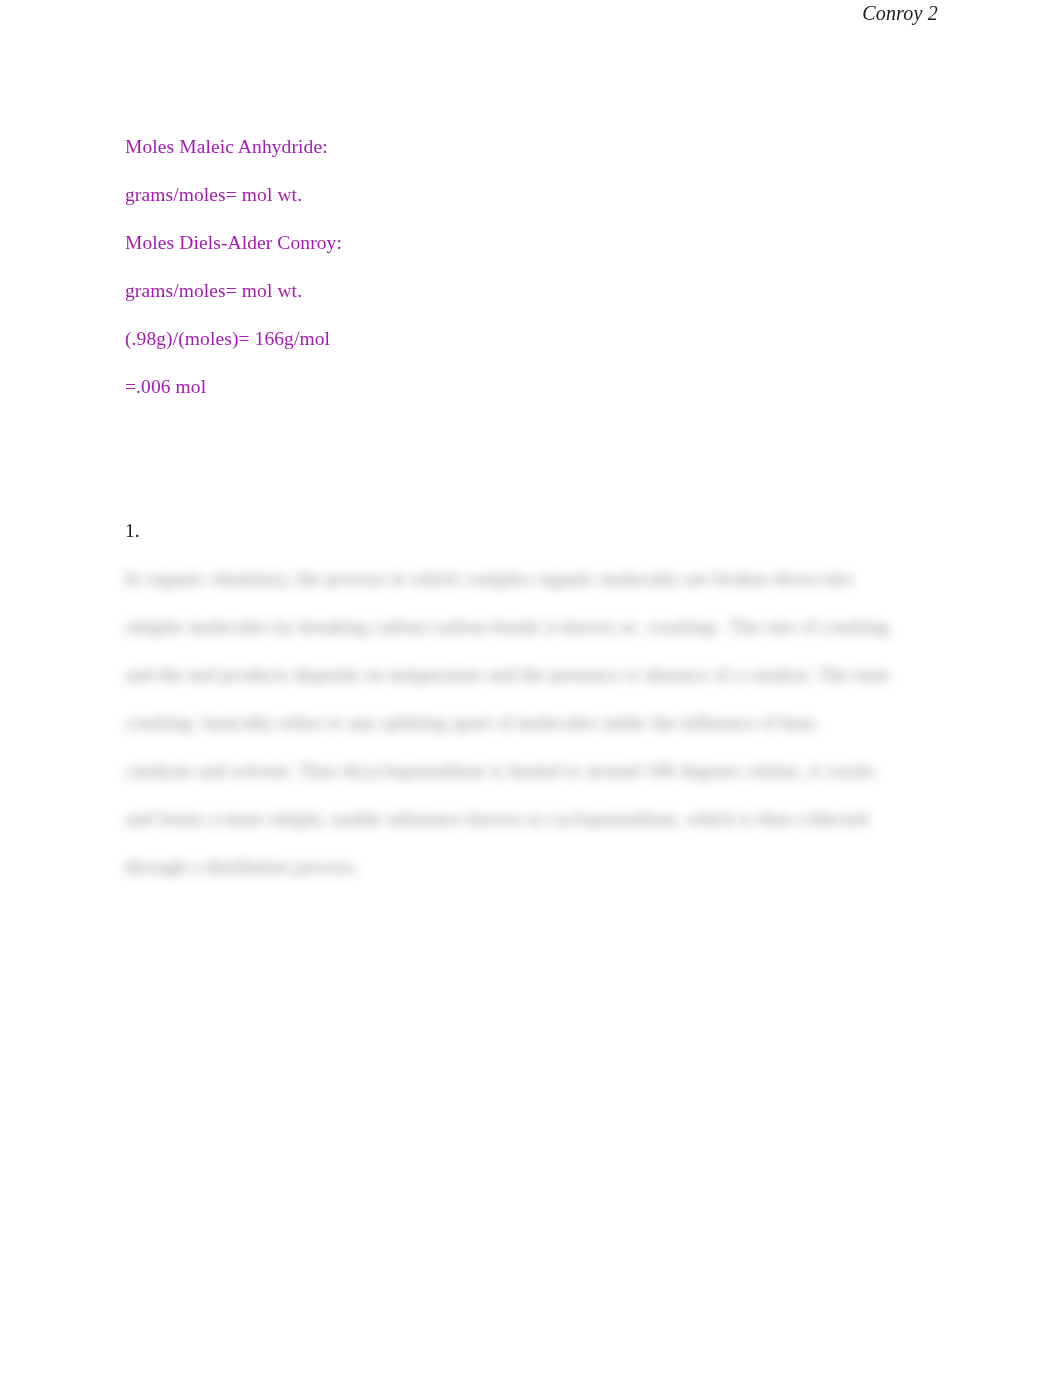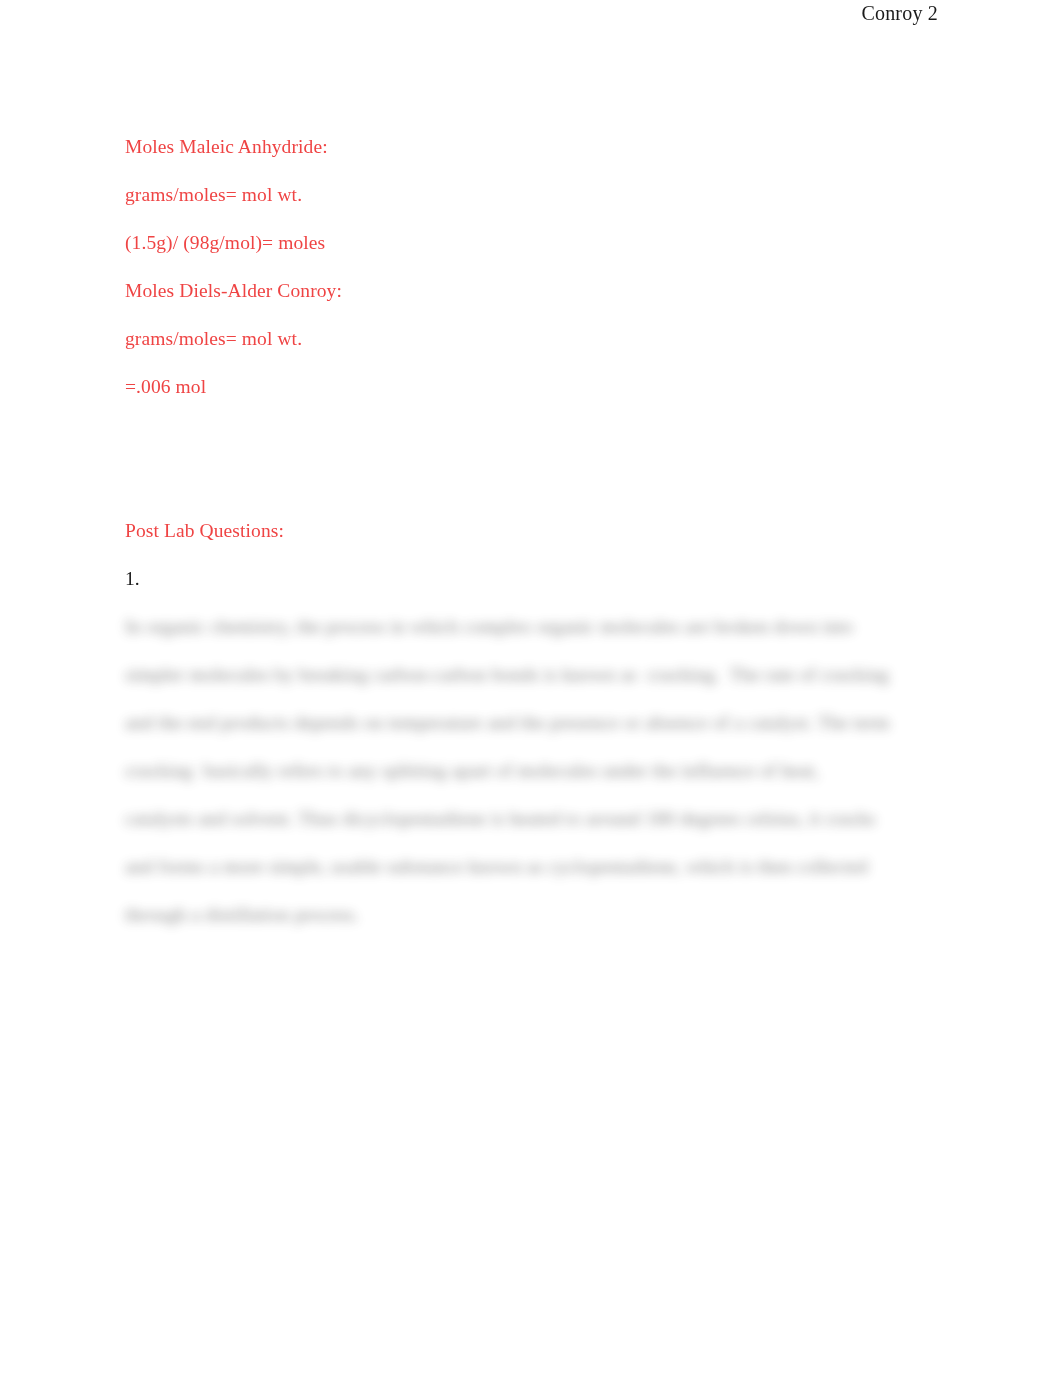--- a/index.html
+++ b/index.html
@@ -26,36 +26,37 @@
   .doc-header {
     position: absolute;
     top: 0px;
     left: 0;
     width: 938px;
     text-align: right;
     font-size: 20px;
     line-height: 26px;
     color: #1a1a1a;
     letter-spacing: 0.2px;
+    font-style: italic;
   }
 
   
   .body-col {
     position: absolute;
     left: 125px;
     top: 123px;
     width: 815px;
   }
 
   .tline {
     font-size: 19.5px;
     line-height: 48px;
     height: 48px;
     white-space: pre;
-    color: #ef4444;
+    color: #a21caf;
     letter-spacing: 0.1px;
   }
 
   .spacer-line {
     height: 48px;
   }
 
   
   .list-item {
     font-size: 19.5px;
@@ -95,30 +96,29 @@
 <body>
 
 <div class="page">
 
   <div class="doc-header">Conroy 2</div>
 
   <div class="body-col">
 
     <div class="tline">Moles Maleic Anhydride:</div>
     <div class="tline">grams/moles= mol wt.</div>
-    <div class="tline">(1.5g)/ (98g/mol)= moles</div>
 
     <div class="tline">Moles Diels-Alder Conroy:</div>
     <div class="tline">grams/moles= mol wt.</div>
+    <div class="tline">(.98g)/(moles)= 166g/mol</div>
     <div class="tline">=.006 mol</div>
 
     <div class="spacer-line"></div>
     <div class="spacer-line"></div>
 
-    <div class="tline">Post Lab Questions:</div>
 
     <div class="list-item">
       <span class="list-num">1.</span>
     </div>
 
     <div class="blurred-block">
       <div class="tline">In organic chemistry, the process in which complex organic molecules are broken down into</div>
       <div class="tline">simpler molecules by breaking carbon-carbon bonds is known as  cracking.  The rate of cracking</div>
       <div class="tline">and the end products depends on temperature and the presence or absence of a catalyst. The term</div>
       <div class="tline">cracking  basically refers to any splitting apart of molecules under the influence of heat,</div>

